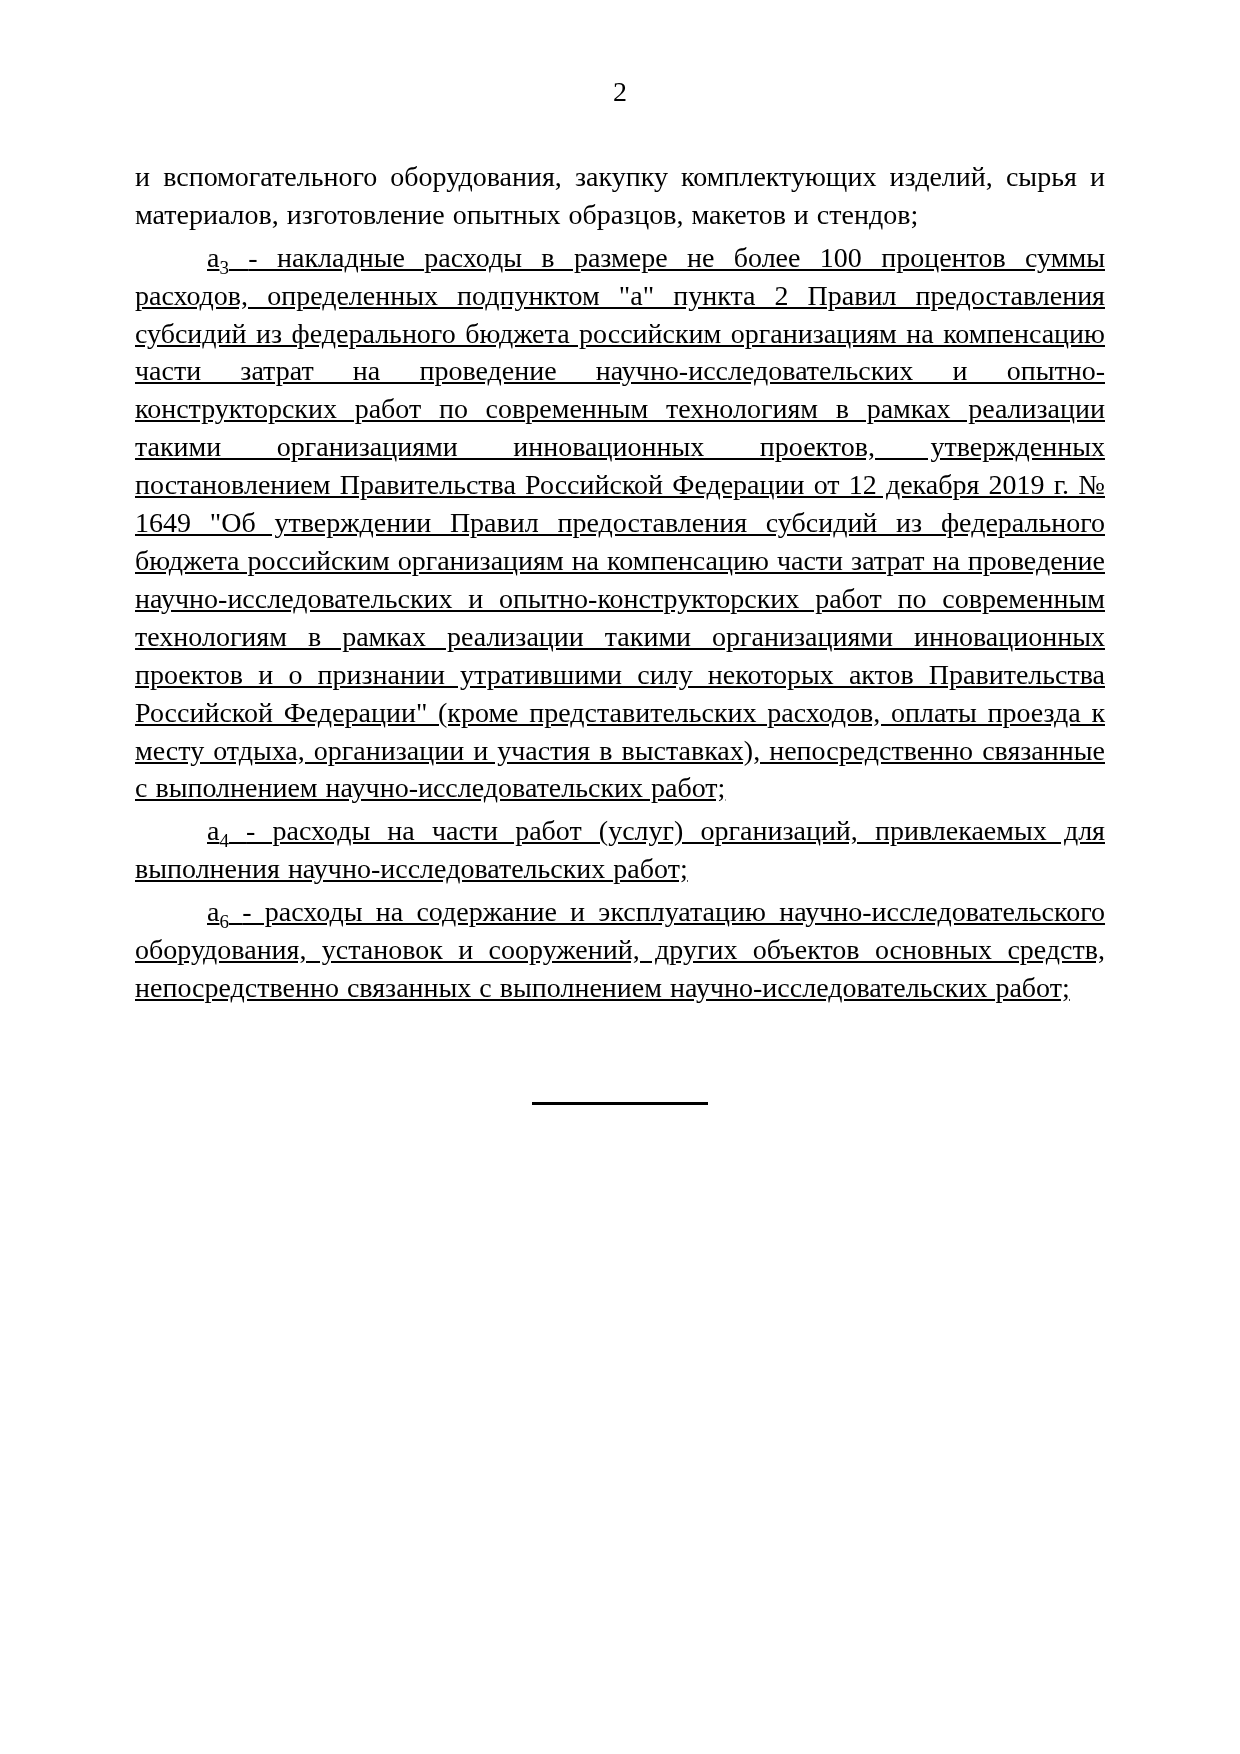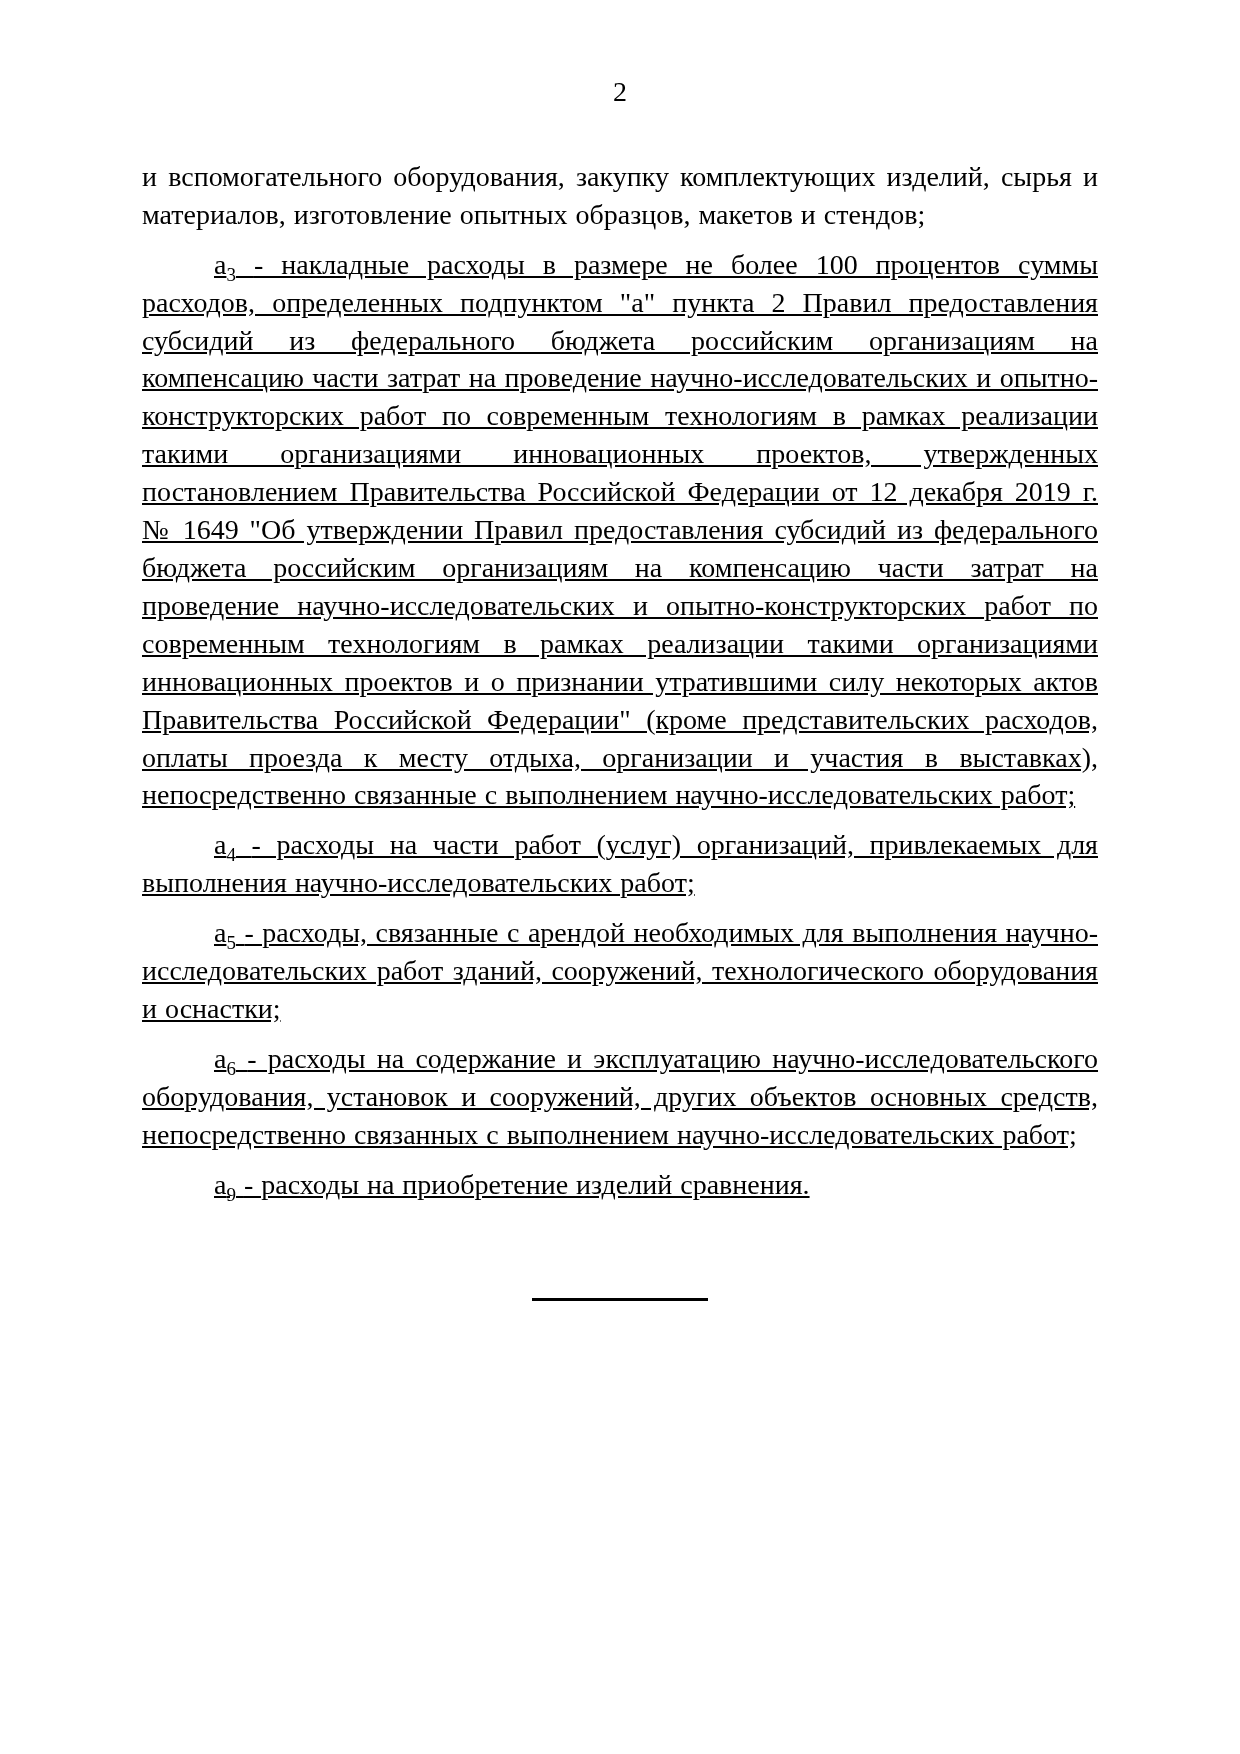--- a/index.html
+++ b/index.html
@@ -19,21 +19,21 @@
     font-size: 28px;
     line-height: 37.9px;
     color: #000000;
     overflow: hidden;
   }
   .page-number {
     text-align: center;
     margin: 0 0 47px 0;
   }
   p.para {
-    margin: 12px;
+    margin: 5px;
     text-align: justify;
     word-spacing: 1px;
   }
   p.para.indent {
     text-indent: 72px;
     text-decoration: underline;
   }
   .term-marker sub {
     font-size: 68%;
     line-height: 0;
@@ -54,26 +54,22 @@
   <div class="page-number">2</div>
 
   <p class="para"><span>и вспомогательного оборудования, закупку комплектующих изделий, сырья и материалов, изготовление опытных образцов, макетов и стендов;</span></p>
 
   <p class="para indent"><span class="term-marker"><span>а</span><sub>3</sub></span>
     <span>- накладные расходы в размере не более 100 процентов суммы расходов, определенных подпунктом "а" пункта 2 Правил предоставления субсидий из федерального бюджета российским организациям на компенсацию части затрат на проведение научно-исследовательских и опытно-конструкторских работ по современным технологиям в рамках реализации такими организациями инновационных проектов, утвержденных постановлением Правительства Российской Федерации от 12 декабря 2019 г. № 1649 "Об утверждении Правил предоставления субсидий из федерального бюджета российским организациям на компенсацию части затрат на проведение научно-исследовательских и опытно-конструкторских работ по современным технологиям в рамках реализации такими организациями инновационных проектов и о признании утратившими силу некоторых актов Правительства Российской Федерации" (кроме представительских расходов, оплаты проезда к месту отдыха, организации и участия в выставках), непосредственно связанные с выполнением научно-исследовательских работ;</span></p>
 
   <p class="para indent"><span class="term-marker"><span>а</span><sub>4</sub></span>
     <span>- расходы на части работ (услуг) организаций, привлекаемых для выполнения научно-исследовательских работ;</span></p>
 
-  <p class="para indent"><span class="term-marker"><span>а</span><sub>5</sub></span>
-    <span>- расходы, связанные с арендой необходимых для выполнения научно-исследовательских работ зданий, сооружений, технологического оборудования и оснастки;</span></p>
 
   <p class="para indent"><span class="term-marker"><span>а</span><sub>6</sub></span>
     <span>- расходы на содержание и эксплуатацию научно-исследовательского оборудования, установок и сооружений, других объектов основных средств, непосредственно связанных с выполнением научно-исследовательских работ;</span></p>
 
 
 
-  <p class="para indent"><span class="term-marker"><span>а</span><sub>9</sub></span>
-    <span>- расходы на приобретение изделий сравнения.</span></p>
 
   <div class="divider"></div>
 
 </div>
 
 </body></html>

